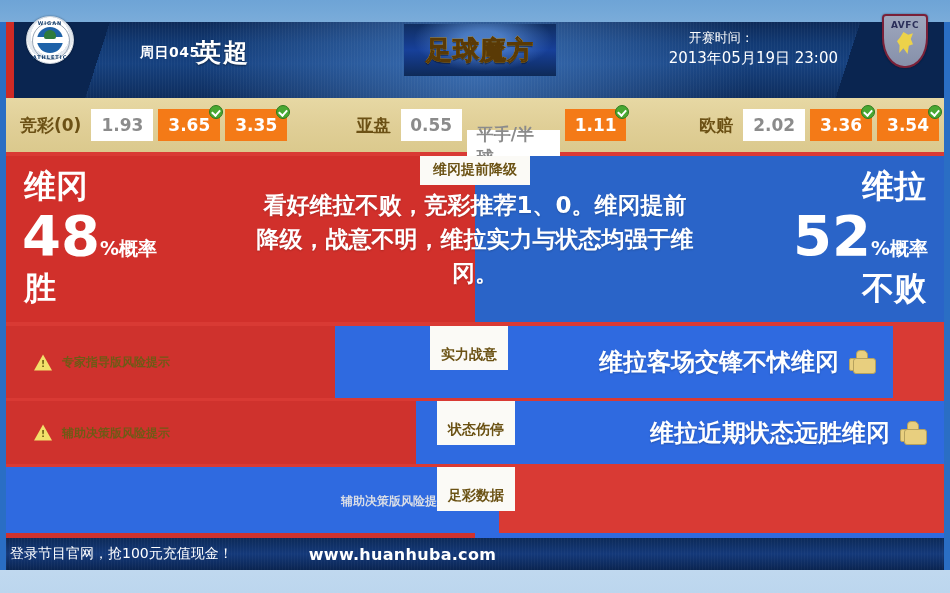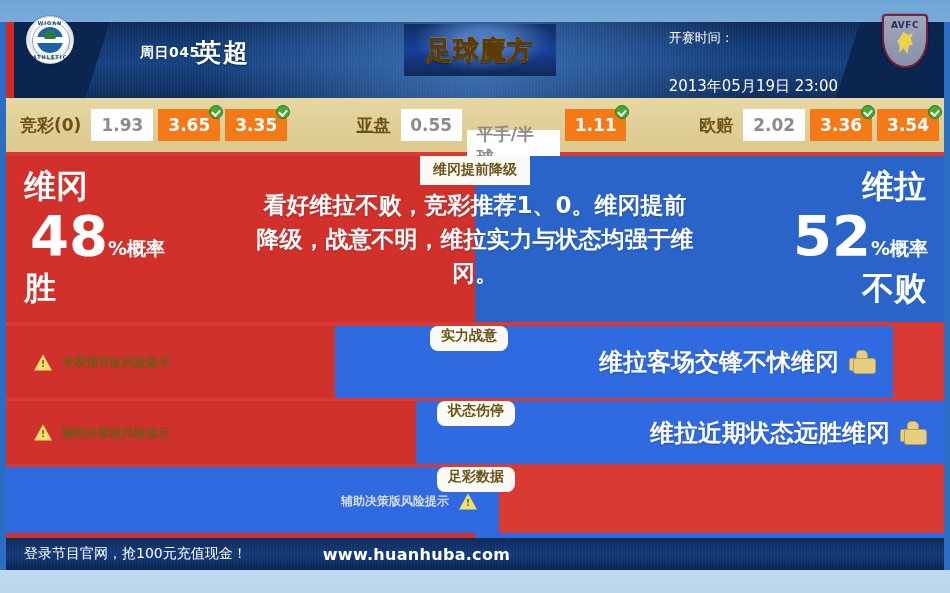--- a/index.html
+++ b/index.html
@@ -105,22 +105,22 @@
   }
   .brand-logo .btxt{
     font-size:26px;font-weight:bold;letter-spacing:1px;
     background:linear-gradient(180deg,#fff4b0 0%,#ffd53c 42%,#e9a91a 60%,#fff3a8 100%);
     -webkit-background-clip:text;background-clip:text;color:transparent;
     -webkit-text-stroke:1px #5a3a06;
     text-shadow:0 2px 0 rgba(0,0,0,.35);
   }
 
   .kick-block{position:absolute;right:112px;top:28px;text-align:left;}
-  .kick-label{color:#ffffff;font-size:13px;line-height:20px;}
-  .kick-value{color:#ffffff;font-size:15px;line-height:21px;margin-top:28px;}
+  .kick-label{color:#ffffff;font-size:13px;line-height:20px;margin-left:20px;}
+  .kick-value{color:#ffffff;font-size:15px;line-height:21px;}
 
   
   .odds{
     position:absolute;left:6px;top:98px;width:938px;height:54px;
     background:linear-gradient(180deg,#e7d8a4 0%,#e0cf97 50%,#dbc98d 100%);
     display:flex;align-items:center;
   }
   .odds-group{display:flex;align-items:center;}
   .odds-title{
     font-size:17px;font-weight:bold;color:#6c5115;margin:0 10px 0 14px;white-space:nowrap;
@@ -149,21 +149,21 @@
   .recommend{
     position:absolute;left:6px;top:156px;width:938px;height:166px;display:flex;
   }
   .rec-left{width:469px;background:#d1302b;position:relative;}
   .rec-right{width:469px;background:#2a64c8;position:relative;}
 
   .side-team{
     position:absolute;color:#fff;font-size:32px;font-weight:bold;line-height:1;
   }
   .side-pct{
-    position:absolute;color:#fff;font-weight:bold;line-height:1;margin-left:8px;
+    position:absolute;color:#fff;font-weight:bold;line-height:1;
   }
   .pct-num{font-size:56px;}
   .pct-unit{font-size:19px;font-weight:bold;}
   .side-res{
     position:absolute;color:#fff;font-size:32px;font-weight:bold;line-height:1;
   }
   .l-team{left:18px;top:14px;}
   .l-pct{left:16px;top:52px;}
   .l-res{left:18px;top:116px;}
   .r-team{right:18px;top:14px;}
@@ -210,21 +210,21 @@
     width:0;height:0;border-left:9px solid transparent;border-right:9px solid transparent;
     border-bottom:16px solid #f2e06a;position:relative;
   }
   .tri:after{
     content:"!";position:absolute;left:-2px;top:4px;width:4px;
     font-size:9px;color:#6b5a12;font-weight:bold;text-align:center;
   }
 
   .row-tag{
     position:absolute;background:#fbfaf6;color:#6b5214;
-    font-size:14px;font-weight:bold;padding:1px 11px 6px;white-space:nowrap;z-index:7;border-radius:8px;
+    font-size:14px;font-weight:bold;padding:20px 11px 6px;white-space:nowrap;z-index:7;
   }
   .tag-r1{left:430px;top:326px;}
   .tag-r2{left:437px;top:401px;}
   .tag-r3{left:437px;top:467px;}
 
   .row-head{
     position:absolute;top:50%;transform:translateY(-50%);
     color:#ffffff;font-size:24px;font-weight:bold;display:flex;align-items:center;gap:10px;
     white-space:nowrap;text-shadow:0 1px 2px rgba(0,0,0,.2);
   }
@@ -256,21 +256,21 @@
   
   .footer{
     position:absolute;left:6px;top:538px;width:938px;height:32px;
     background:linear-gradient(180deg,#0c2a58 0%,#14397a 50%,#0a2450 100%);
     display:flex;align-items:center;overflow:hidden;
   }
   .footer:before{
     content:"";position:absolute;left:0;top:0;width:100%;height:100%;
     background:repeating-linear-gradient(90deg,rgba(255,255,255,.03) 0 1px,rgba(0,0,0,0) 1px 3px);
   }
-  .ftr-promo{position:relative;margin-left:18px;color:#ffffff;font-size:14px;white-space:nowrap;}
+  .ftr-promo{position:relative;margin-left:4px;color:#ffffff;font-size:14px;white-space:nowrap;}
   .ftr-url{position:relative;margin-left:76px;color:#ffffff;font-size:16px;font-weight:bold;letter-spacing:.3px;}
 
   .edge-top-red{position:absolute;left:6px;top:533px;width:469px;height:5px;background:#cf322d;}
   .edge-top-blue{position:absolute;left:475px;top:533px;width:469px;height:5px;background:#2f6ae0;}
 </style>
 </head>
 <body>
 
 <div class="stage">
 

